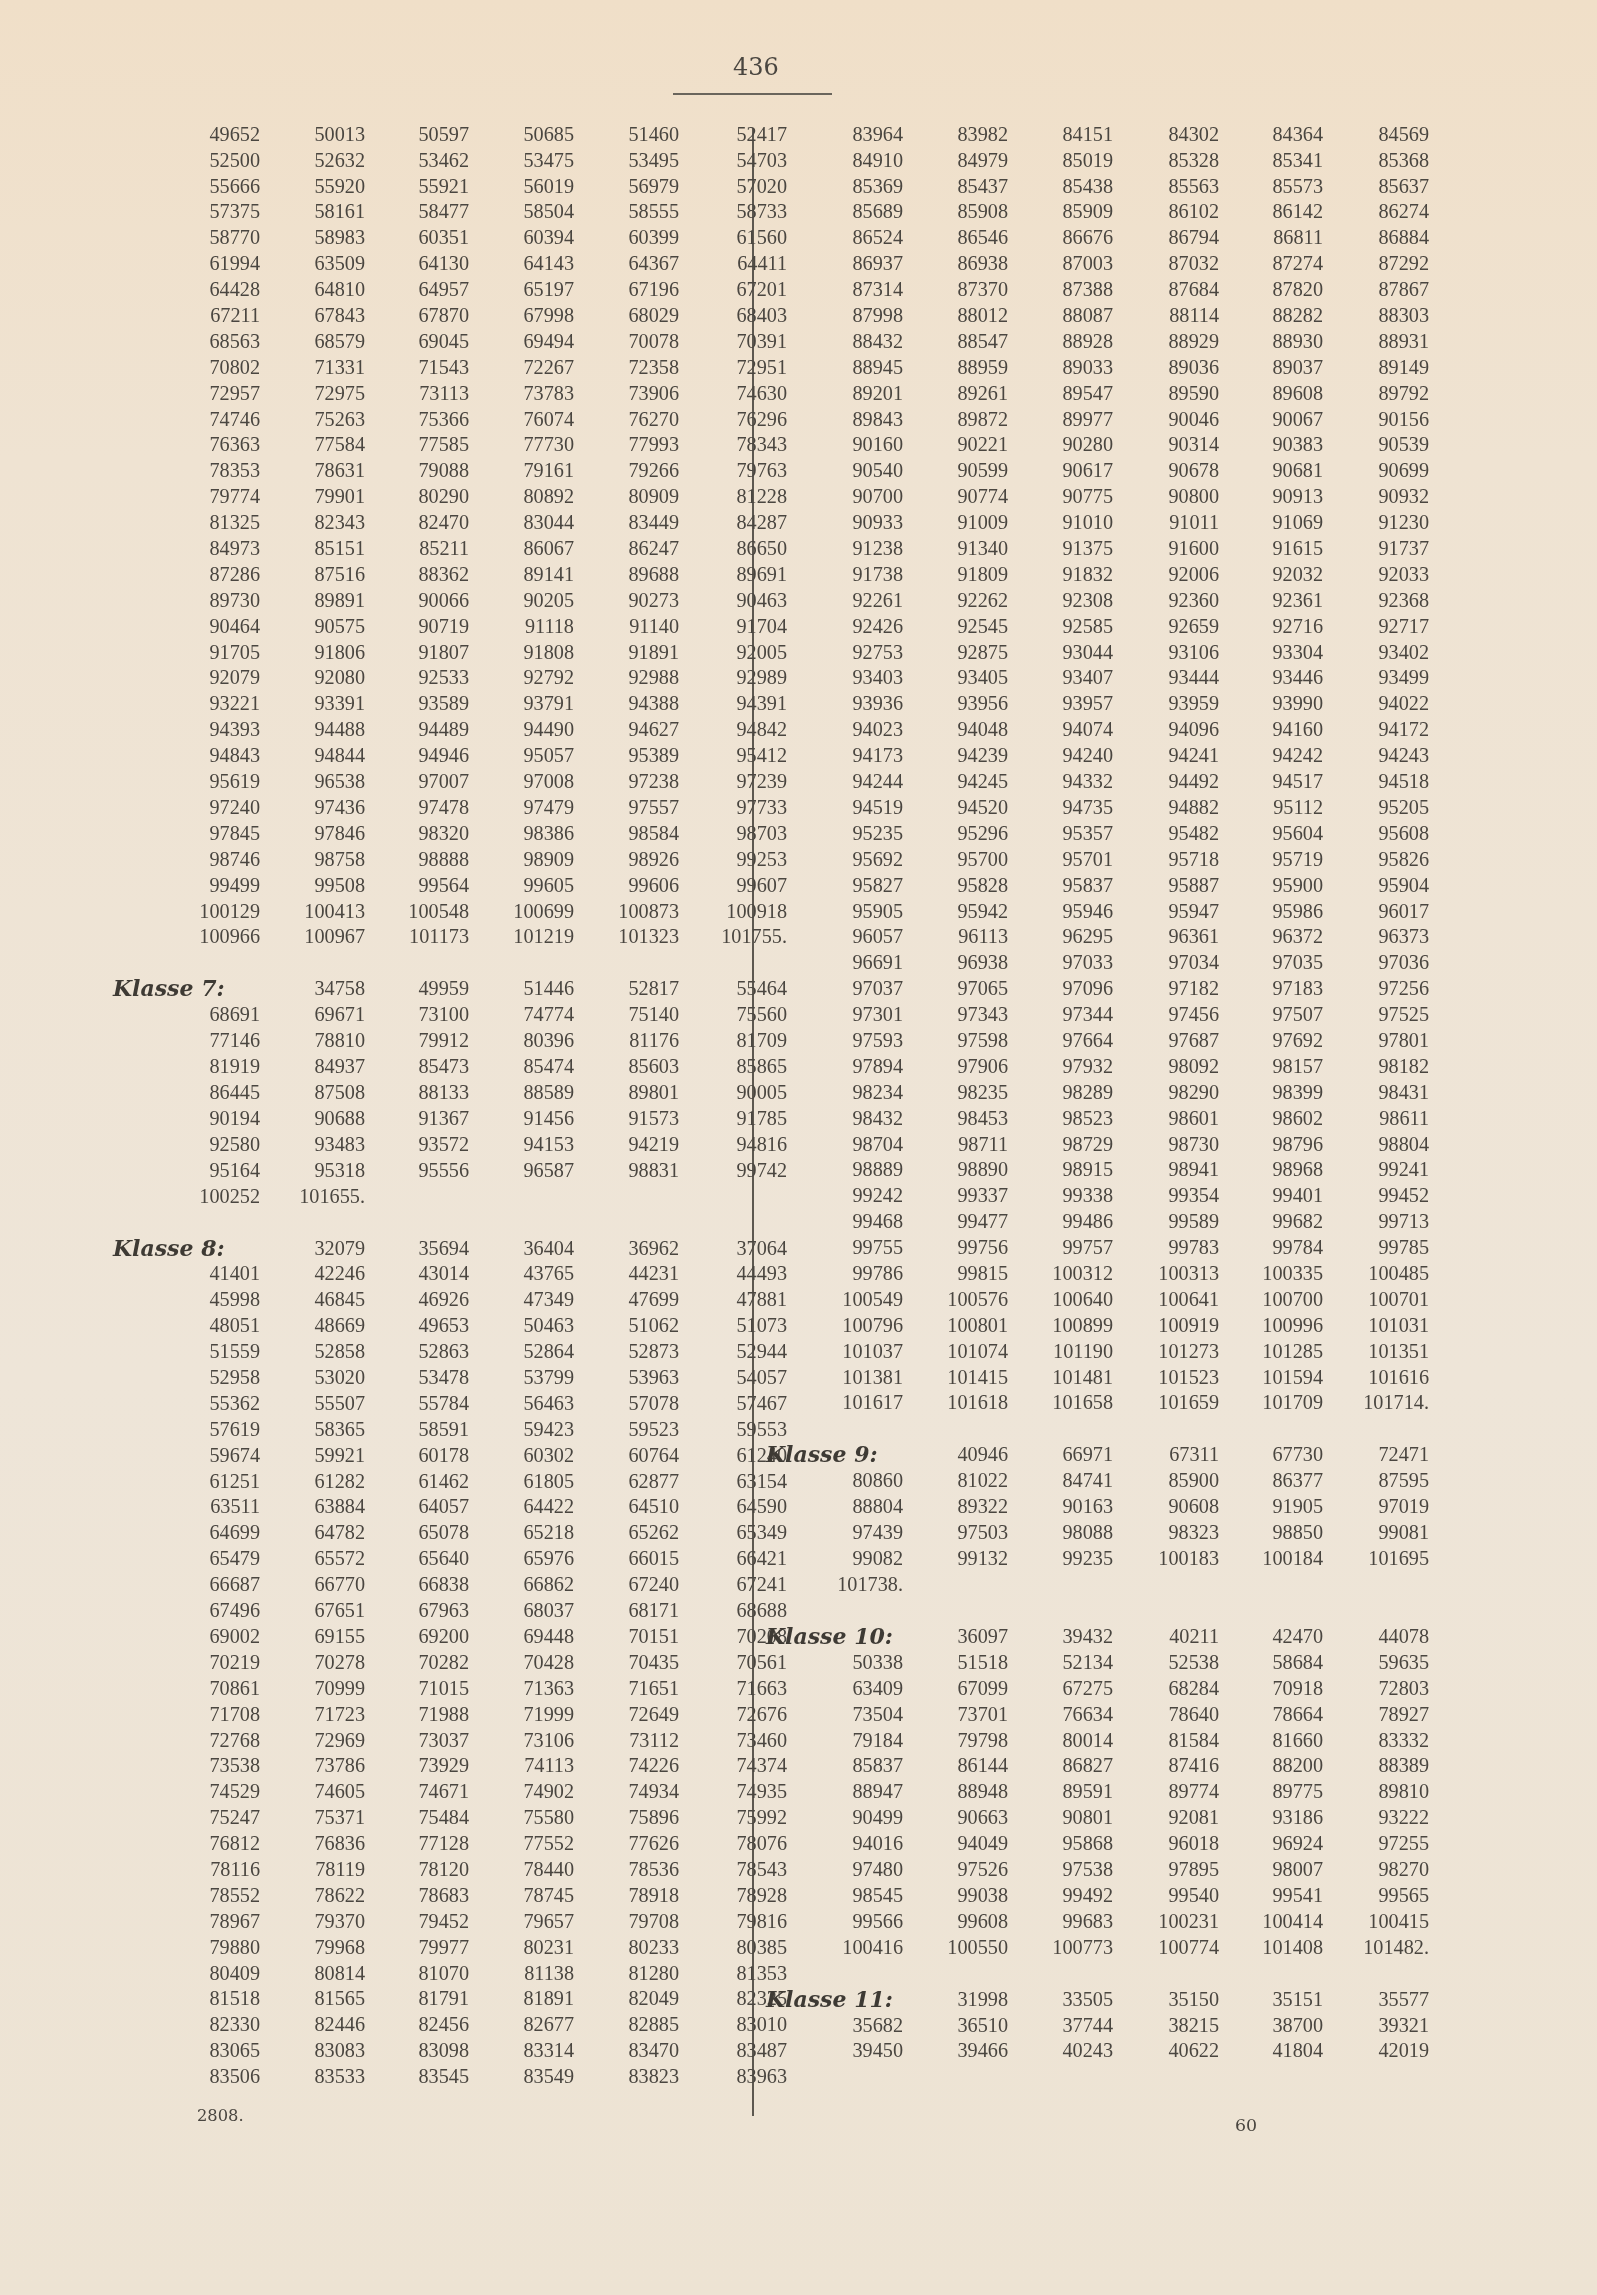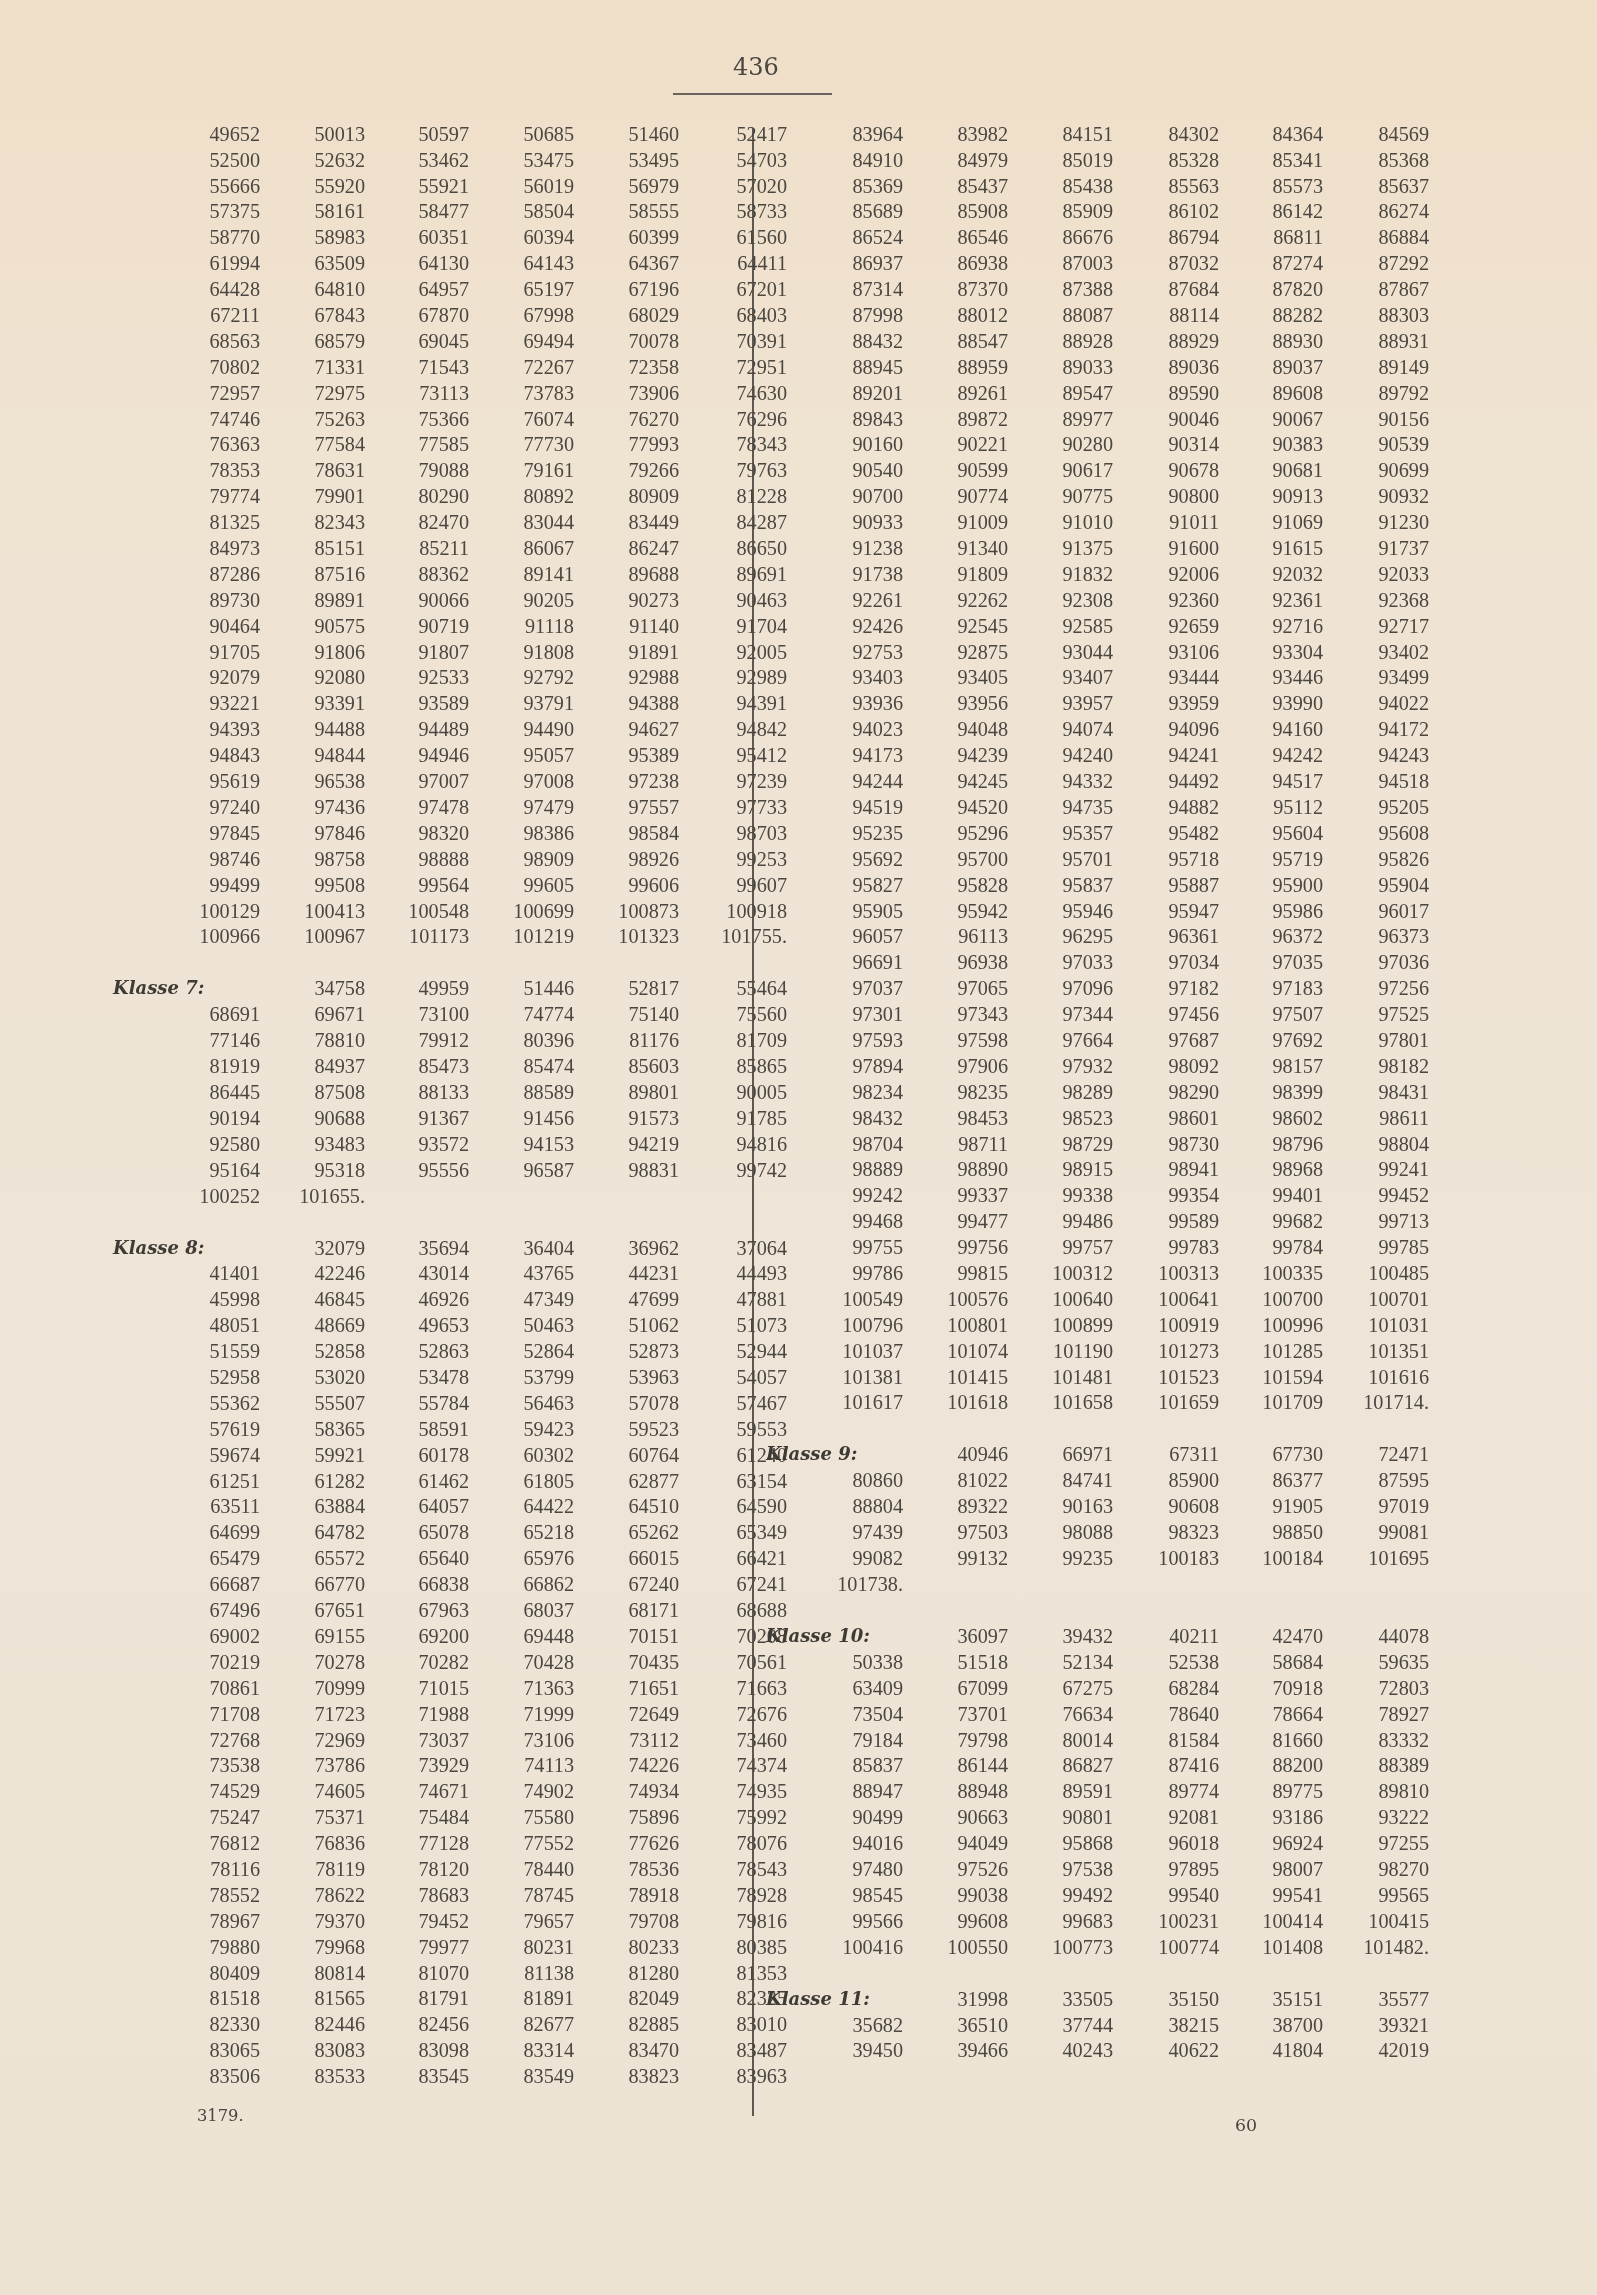--- a/index.html
+++ b/index.html
@@ -5,21 +5,21 @@
   html,body{margin:0;padding:0;}
   body{width:1597px;height:2295px;background:#efe4d3;position:relative;overflow:hidden;
     font-family:"DejaVu Serif","Liberation Serif",serif;color:#4a4640;}
   .page{position:absolute;left:0;top:0;width:1597px;height:2295px;
     background:linear-gradient(180deg,#f0dfc8 0%,#efe3d2 20%,#eee5d8 60%,#ede3d3 100%);}
   .pnum{position:absolute;left:733px;top:53px;font-size:24px;color:#4a4640;}
   .prule{position:absolute;left:673px;top:93px;width:159px;height:1.6px;background:#6a655c;}
   .divider{position:absolute;left:752px;top:128px;width:1.6px;height:1988px;background:#5d5850;}
   .num{position:absolute;top:0;font-size:22px;letter-spacing:0px;text-align:right;width:109px;line-height:26px;
     font-family:"Liberation Serif","DejaVu Serif",serif;transform:scaleX(0.92);transform-origin:right center;}
-  .klasse{position:absolute;font-size:18px;line-height:26px;font-weight:bold;
+  .klasse{position:absolute;font-size:22px;line-height:26px;font-weight:bold;
     font-family:"DejaVu Serif",serif;font-style:italic;color:#3e3a34;}
   .foot-l{position:absolute;left:197px;top:2106px;font-size:16.3px;}
   .foot-r{position:absolute;left:1235px;top:2115px;font-size:17.4px;}
 </style>
 </head>
 <body>
 
 <div class="page">
   <div class="pnum">436</div>
   <div class="prule"></div>
@@ -888,16 +888,16 @@
       <div class="num" style="left: 1110px; top: 2012px;">38215</div>
       <div class="num" style="left: 1214px; top: 2012px;">38700</div>
       <div class="num" style="left: 1320px; top: 2012px;">39321</div>
       <div class="num" style="left: 794px; top: 2037px;">39450</div>
       <div class="num" style="left: 899px; top: 2037px;">39466</div>
       <div class="num" style="left: 1004px; top: 2037px;">40243</div>
       <div class="num" style="left: 1110px; top: 2037px;">40622</div>
       <div class="num" style="left: 1214px; top: 2037px;">41804</div>
       <div class="num" style="left: 1320px; top: 2037px;">42019</div>
     </div>
-  <div class="foot-l">3179.</div>
+  <div class="foot-l">2808.</div>
   <div class="foot-r">60</div>
 </div>
 
 
 </body></html>

